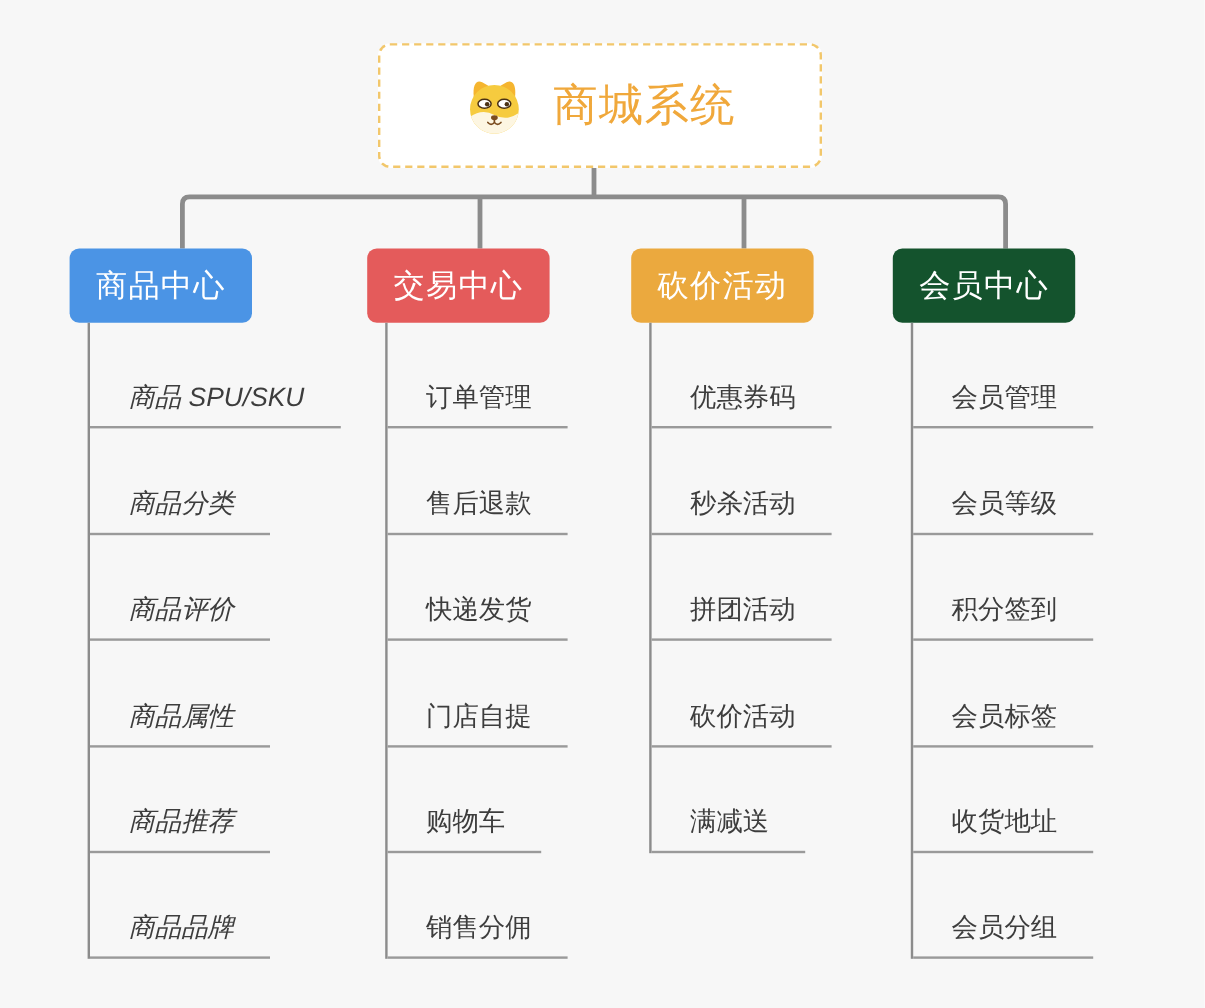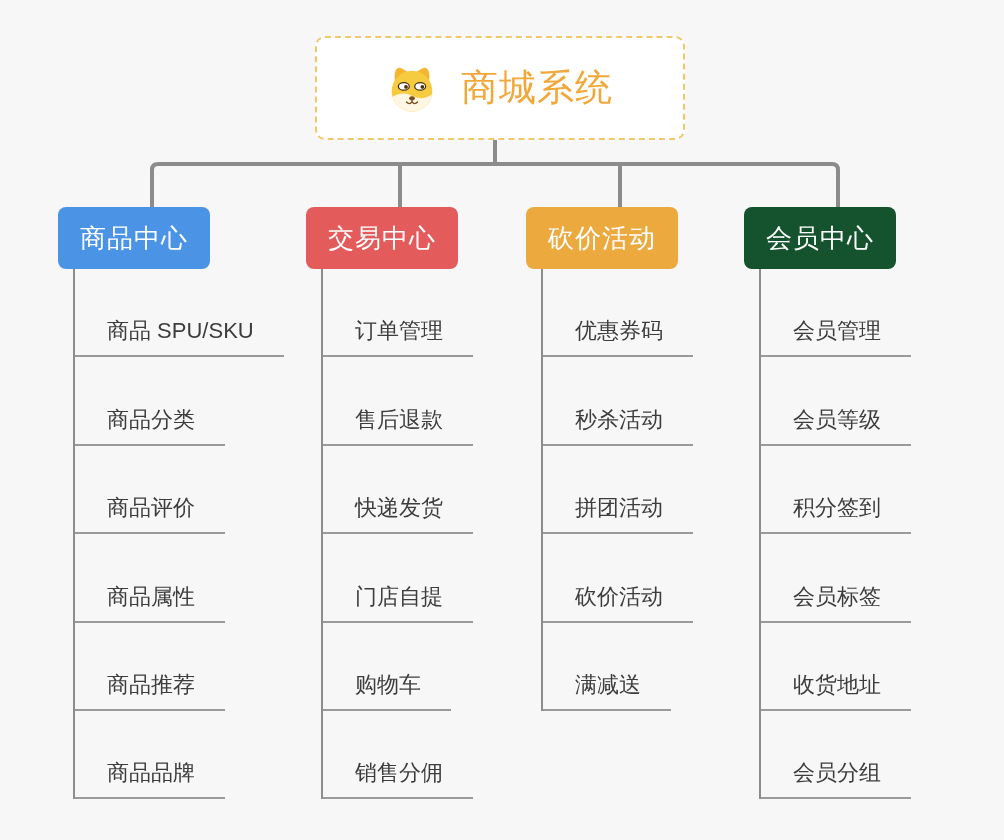--- a/index.html
+++ b/index.html
@@ -109,21 +109,21 @@
         <path d="M32 47 L32 50 M25 50 Q28.5 54 32 50 Q35.5 54 39 50" stroke="#7a4b1e" stroke-width="1.8" fill="none" stroke-linecap="round"></path>
       </svg>
     </span>
     <span class="root-title">商城系统</span>
   </div>
 
   <div id="branches">
       <div class="branch-node" style="left: 58px; background: rgb(75, 148, 229);">
         <span>商品中心</span>
       </div>
-      <ul class="leaf-list" style="left: 73px;">
+      <ul class="leaf-list" style="left: 73px; font-style: italic;">
         <li class="leaf-item">
           <span class="leaf-label">商品 SPU/SKU</span>
         </li>
         <li class="leaf-item">
           <span class="leaf-label">商品分类</span>
         </li>
         <li class="leaf-item">
           <span class="leaf-label">商品评价</span>
         </li>
         <li class="leaf-item">

